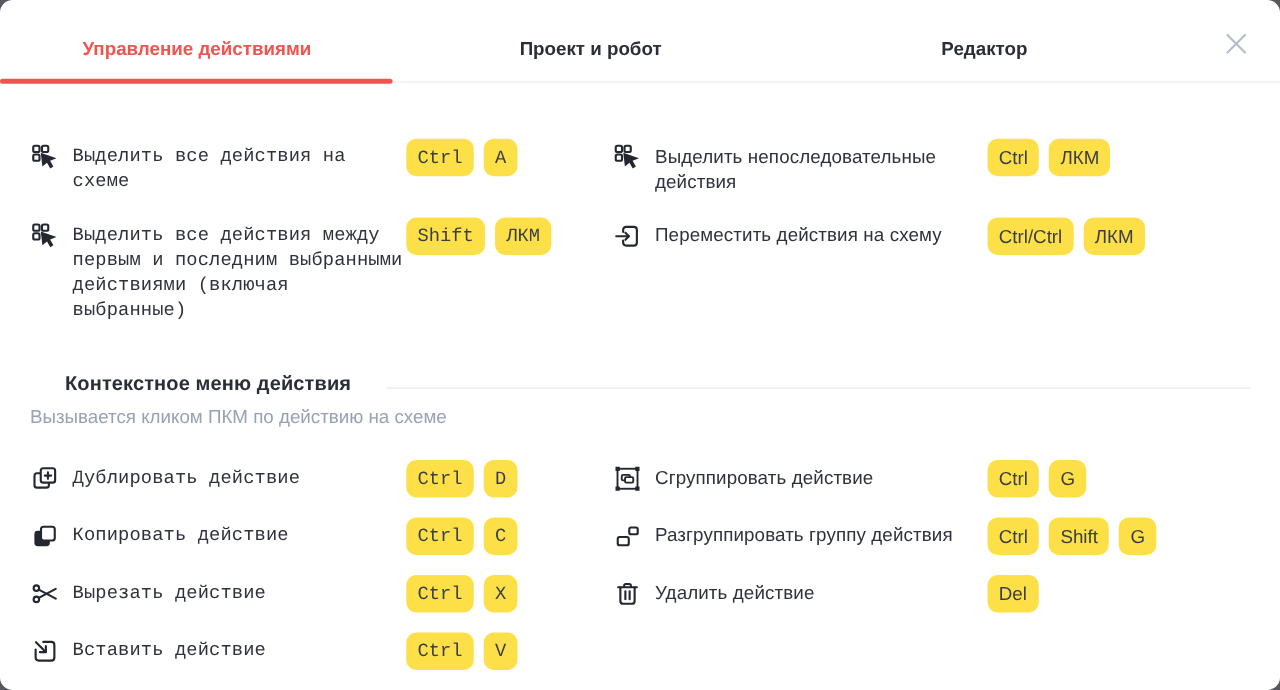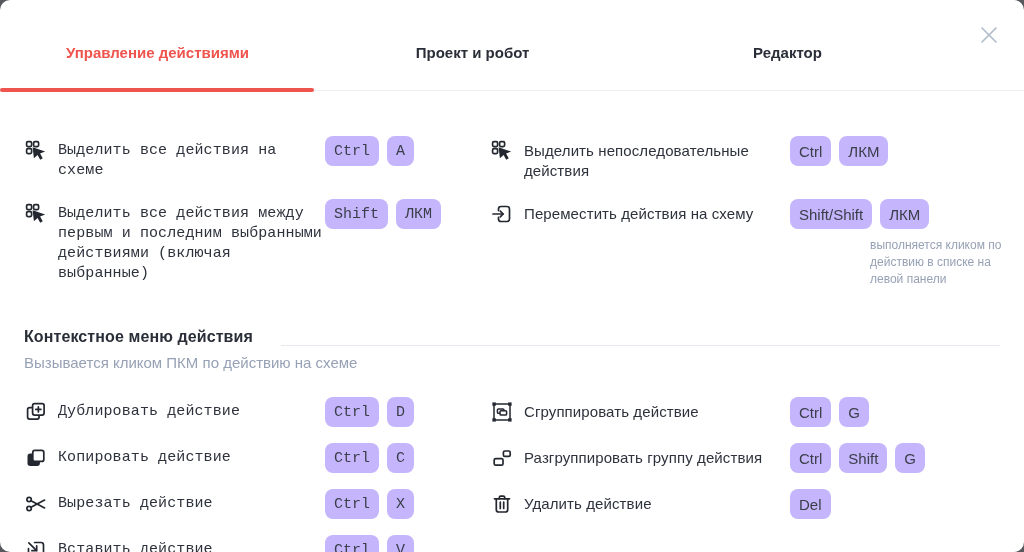--- a/index.html
+++ b/index.html
@@ -11,21 +11,21 @@
   }
   .dialog {
     width:1024px; height:552px;
     background:#ffffff;
     border-radius:10px;
     overflow:hidden;
     position:relative;
   }
   
   .tabbar {
-    height:91px;
+    height:66px;
     display:flex;
     border-bottom:1px solid #eceef2;
     position:relative;
   }
   .tab {
     flex:0 0 315px;
     display:flex; align-items:center; justify-content:center;
     font-size:15px; font-weight:600; color:#2a2e38;
     cursor:pointer; position:relative; padding-top:14px;
   }
@@ -63,31 +63,32 @@
     font-size:15px; line-height:20px; color:#2e323c;
     padding-top:5px; letter-spacing:.1px;
   }
   .col-l .lbl { width:267px; }
   .col-r .lbl { width:266px; }
   .keys-wrap { flex:none; }
   .keys { display:flex; gap:8px; }
   .key {
     display:inline-flex; align-items:center; justify-content:center;
     height:30px; min-width:26px; padding:0 9px;
-    background:#c4b5fd; border-radius:8px;
+    background:#fde047; border-radius:8px;
     font-size:15px; color:#3a3e48; white-space:nowrap;
   }
   .key-note {
     margin-top:8px; margin-left:80px; width:140px;
     font-size:12px; line-height:17px; color:#97a1b5;
   }
   
   .section-head {
-    display:flex; align-items:flex-end; gap:28px;
+    display:flex; align-items:center; gap:28px;
     margin-top:22px;
+    margin-left:28px;
   }
   .section-title {
     font-size:16px; font-weight:700; color:#2a2e38; flex:none;
     letter-spacing:.1px;
   }
   .section-line { flex:1; height:1px; background:#e6e9ee; margin-top:5px; }
   .section-sub {
     margin-top:8px; margin-bottom:26px;
     font-size:15px; color:#97a1b5;
   }
@@ -237,24 +238,23 @@
           </div>
             </div>
         </div>
         <div class="srow">
           <svg class="ic" viewBox="0 0 24 24">
               <use href="#move-to-scheme-icon"></use>
             </svg>
           <div class="lbl">Переместить действия на схему</div>
           <div class="keys-wrap">
             <div class="keys">
-              <span class="key">Shift/Shift</span>
+              <span class="key">Ctrl/Ctrl</span>
               <span class="key">ЛКМ</span>
             </div>
-            <div class="key-note">выполняется кликом по действию в списке на левой панели</div>
           </div>
         </div>
       </div>
     </div>
 
     <div class="section-head">
       <div class="section-title">Контекстное меню действия</div>
       <div class="section-line"></div>
     </div>
     <div class="section-sub">Вызывается кликом ПКМ по действию на схеме</div>

